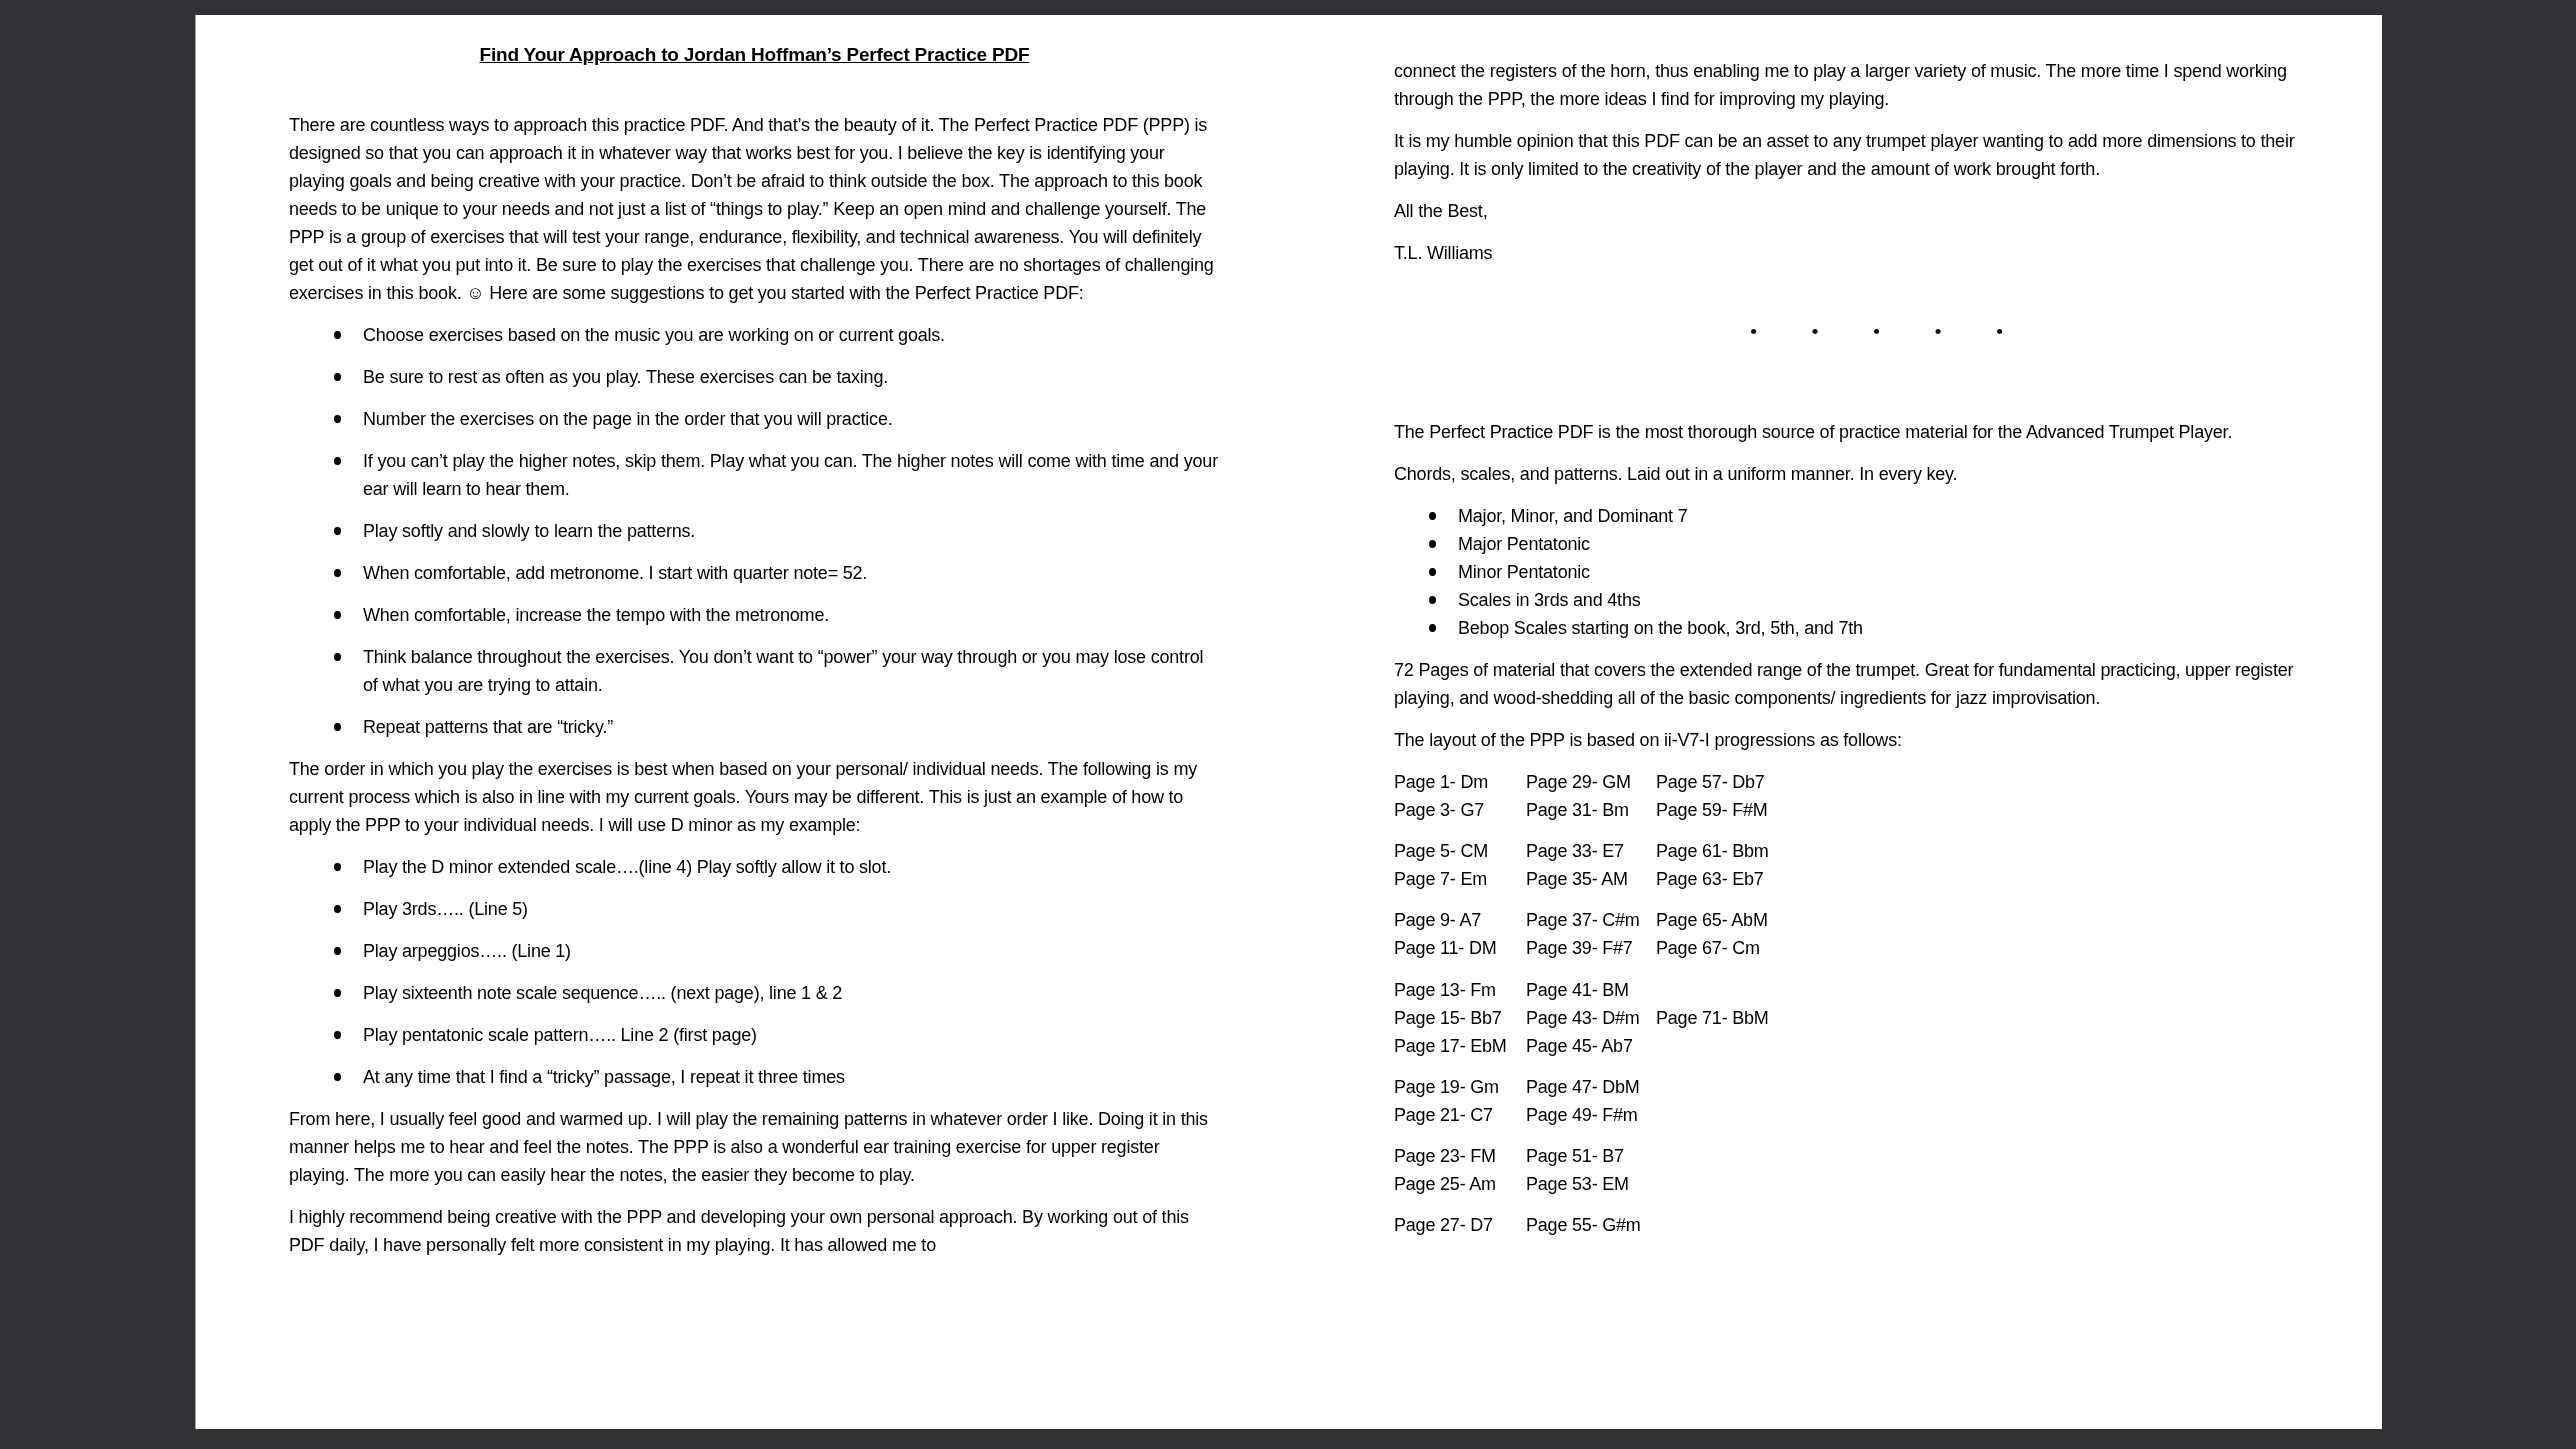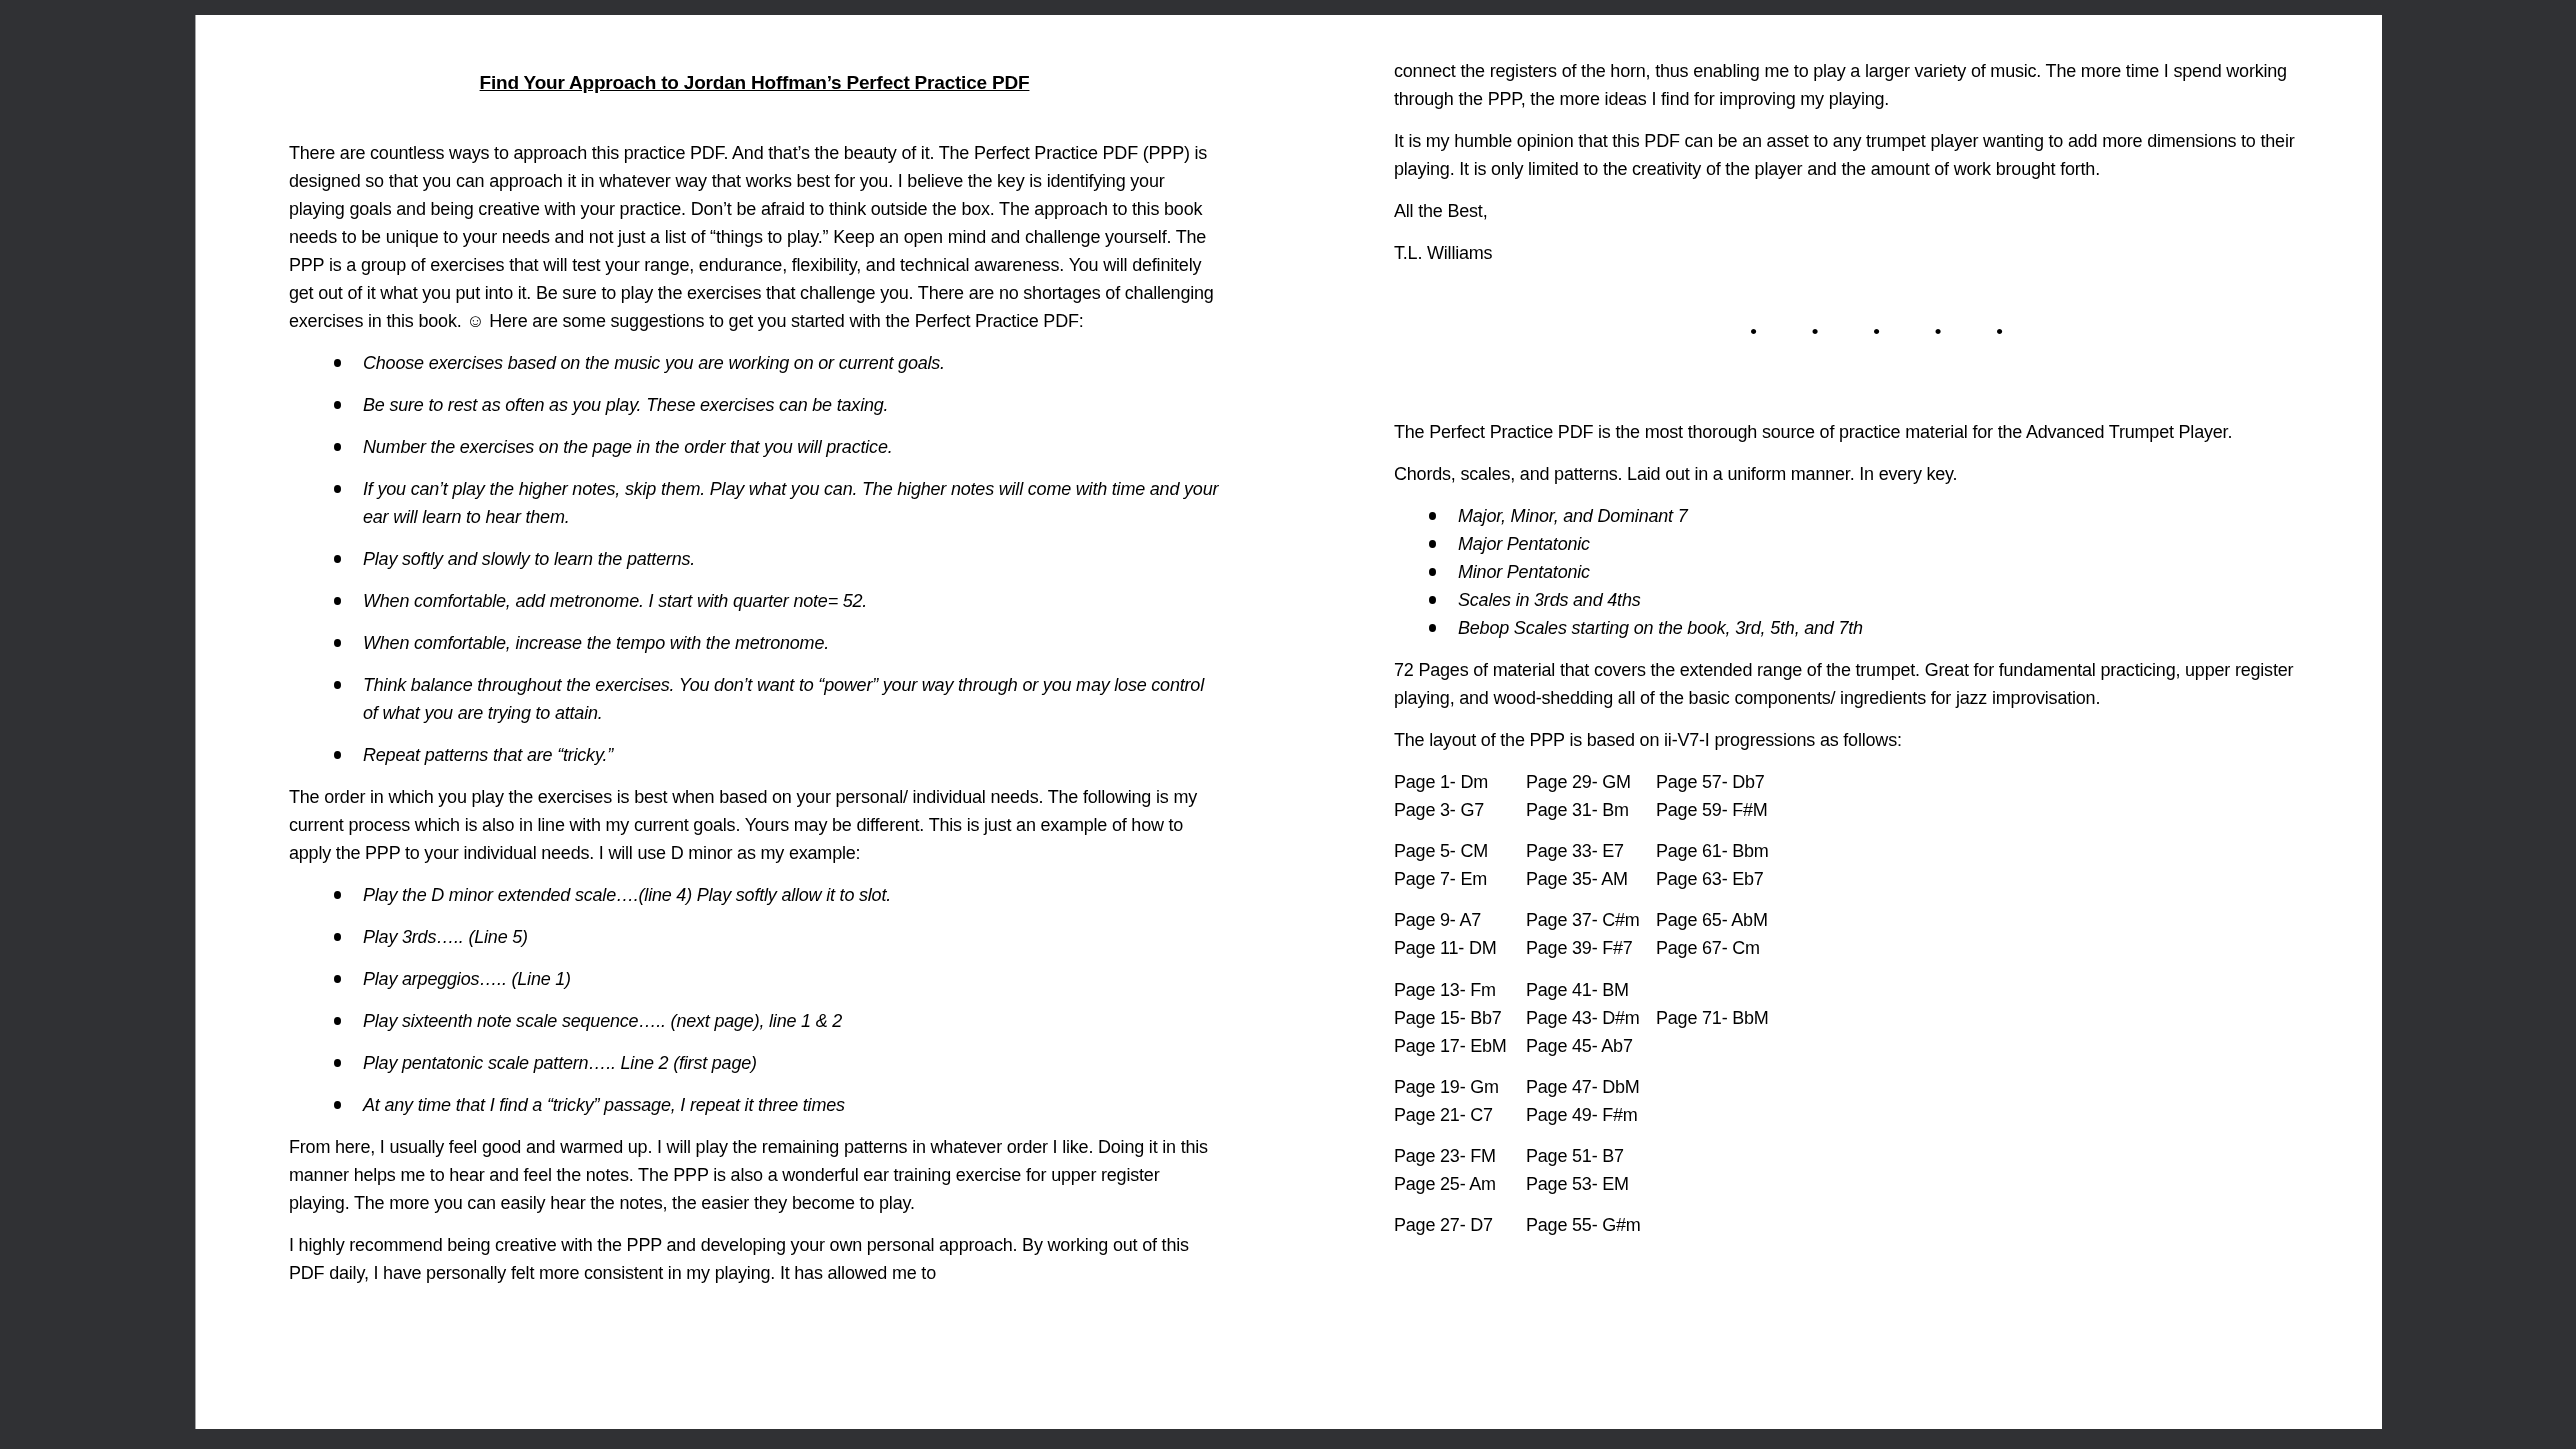--- a/index.html
+++ b/index.html
@@ -18,34 +18,34 @@
     background: #ffffff;
     border-left: 1.3px solid #a5a5a7;
     box-sizing: border-box;
   }
   .col {
     position: absolute; top: 0;
     font-size: 18px;
     line-height: 28px;
     letter-spacing: -0.2px;
   }
-  .col-left  { left: 93px;  width: 931px; padding-top: 54px; }
+  .col-left  { left: 93px;  width: 931px; padding-top: 26px; }
   .col-right { left: 1198px; width: 909px; padding-top: 42px; }
 
   h1.doc-title {
     font-size: 19px;
     line-height: 28px;
     font-weight: bold;
     text-decoration: underline;
     text-align: center;
     margin: 0 0 42px 0;
   }
   p { margin: 0 0 14px 0; }
 
-  ul.blist { list-style: none; margin: 0 0 14px 0; padding: 0 0 0 74px; font-style: italic; }
+  ul.blist { list-style: none; margin: 0 0 14px 0; padding: 0 0 0 74px; }
   .col-right ul.blist { padding-left: 64px; }
   ul.blist li { position: relative; }
   ul.blist li::before {
     content: "";
     position: absolute;
     left: -29px; top: 10px;
     width: 7px; height: 8.2px;
     border-radius: 50%;
     background: #000;
   }

